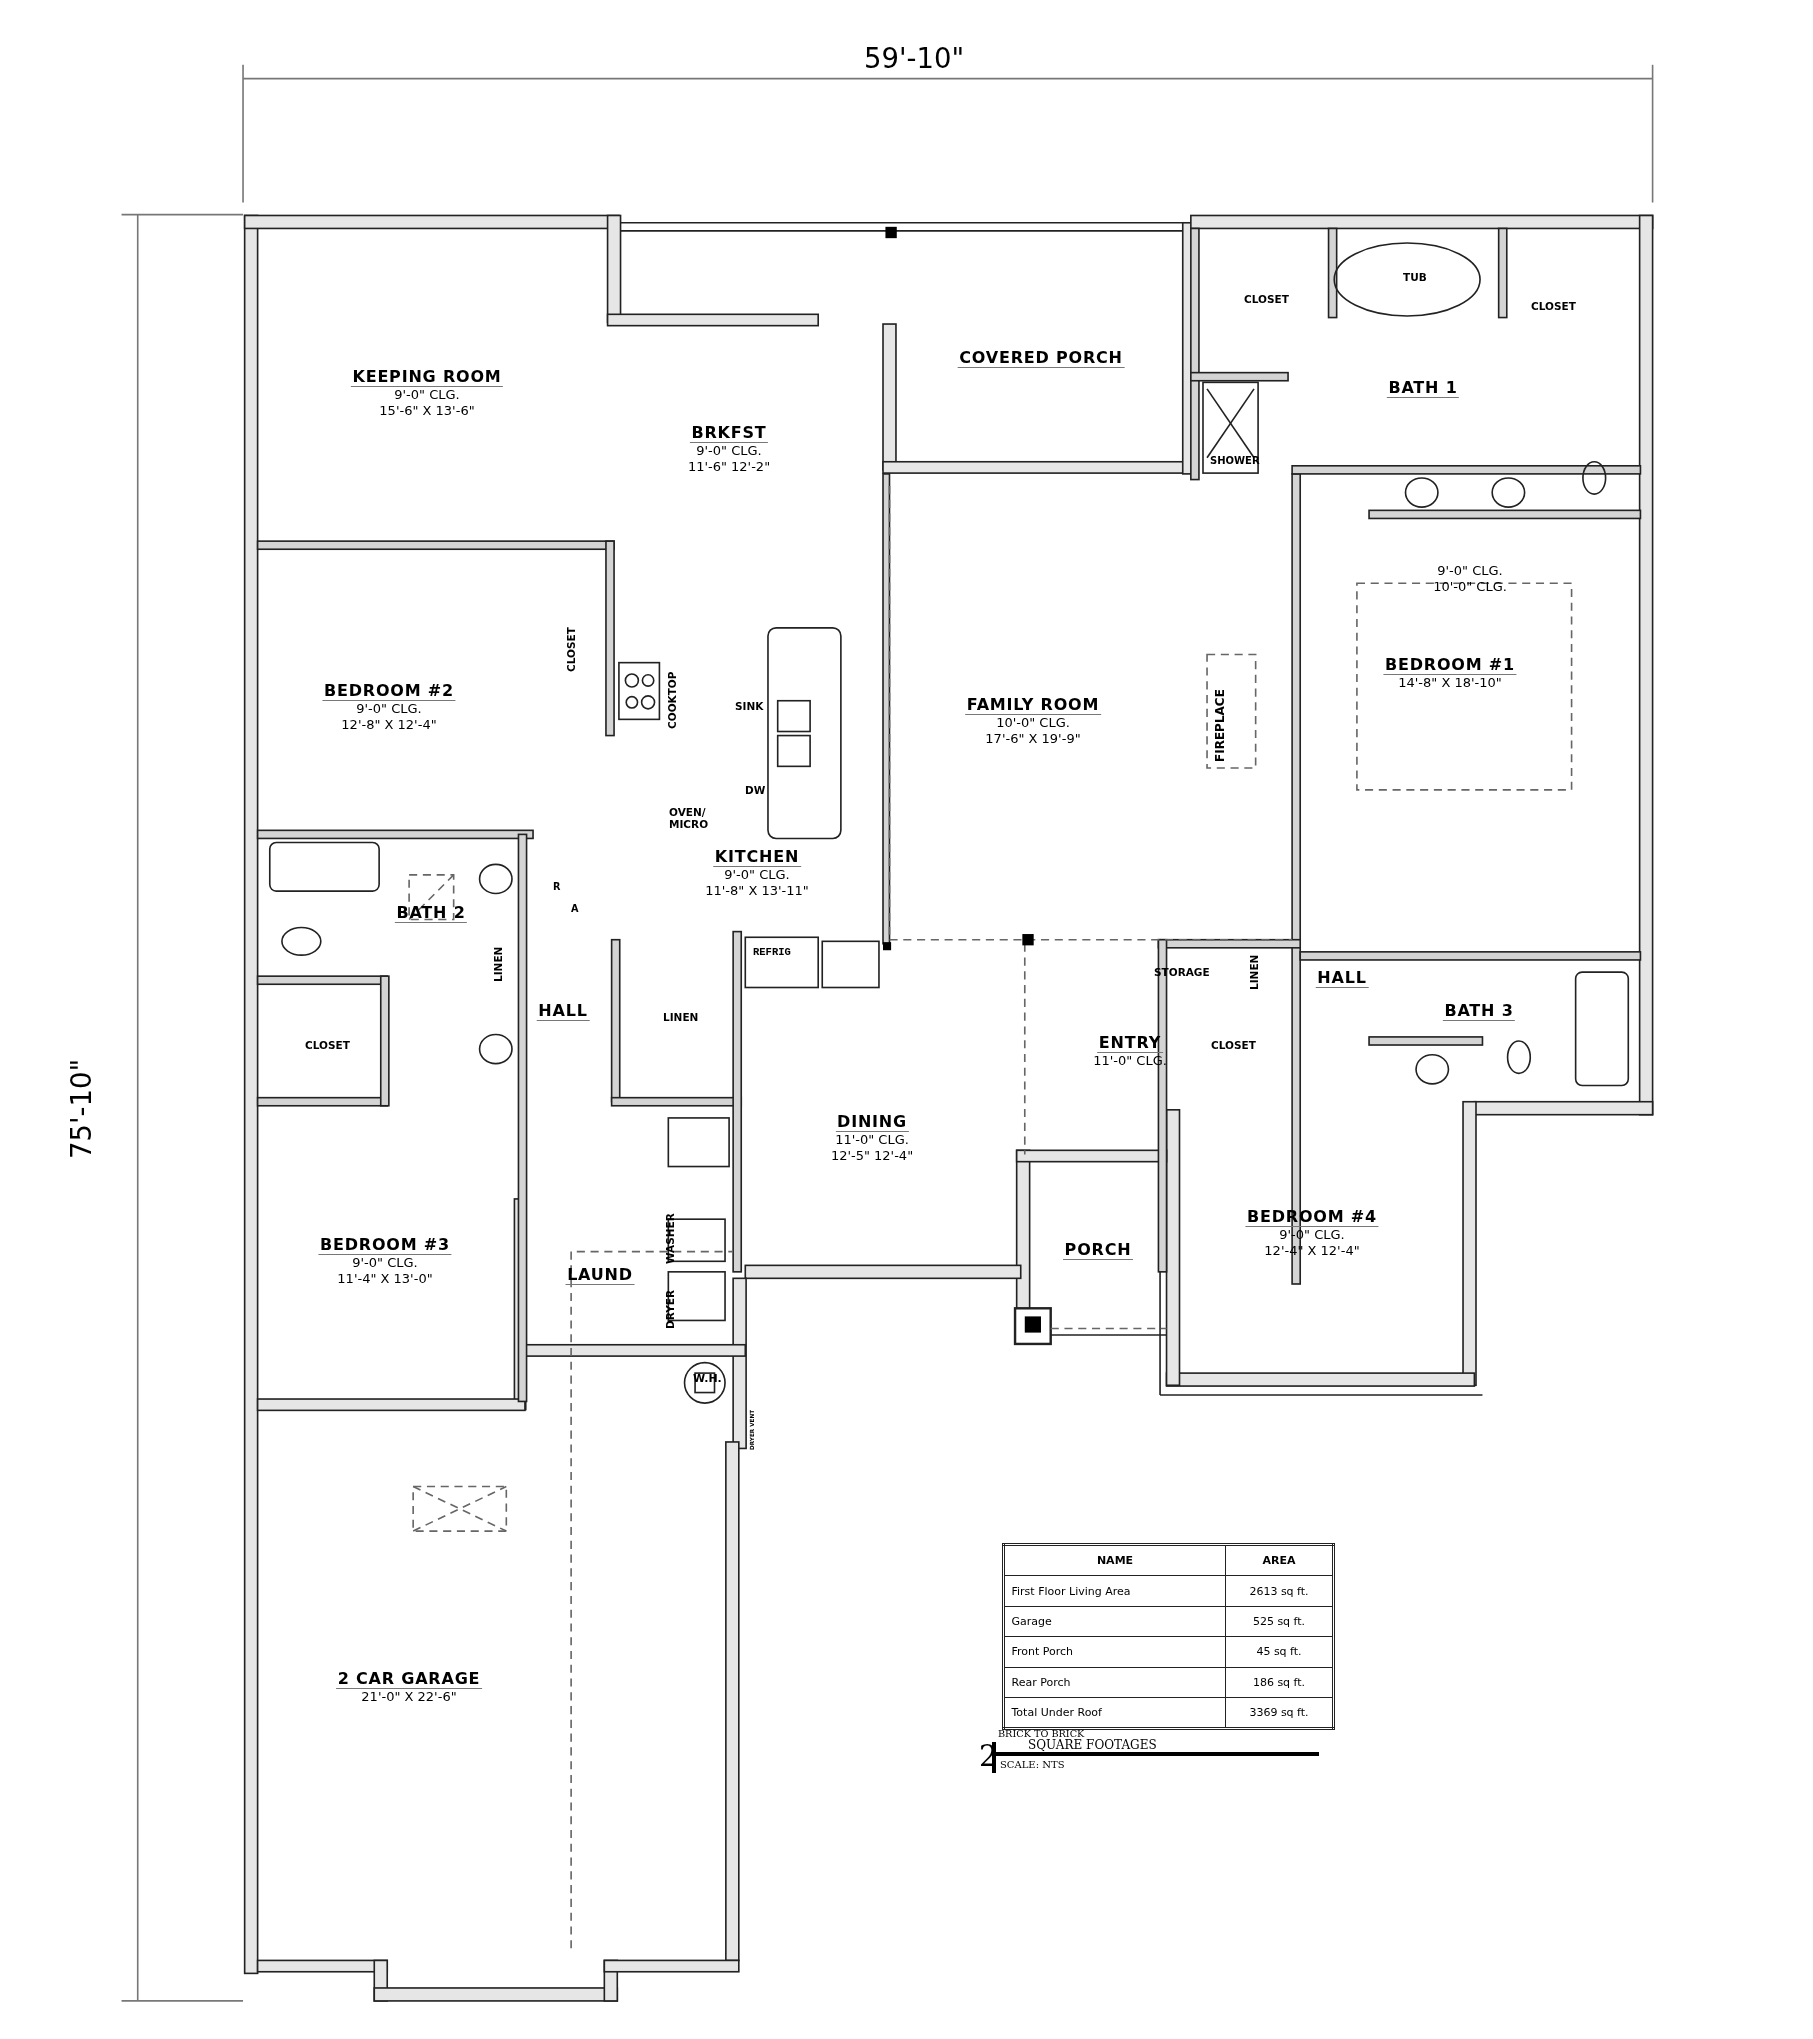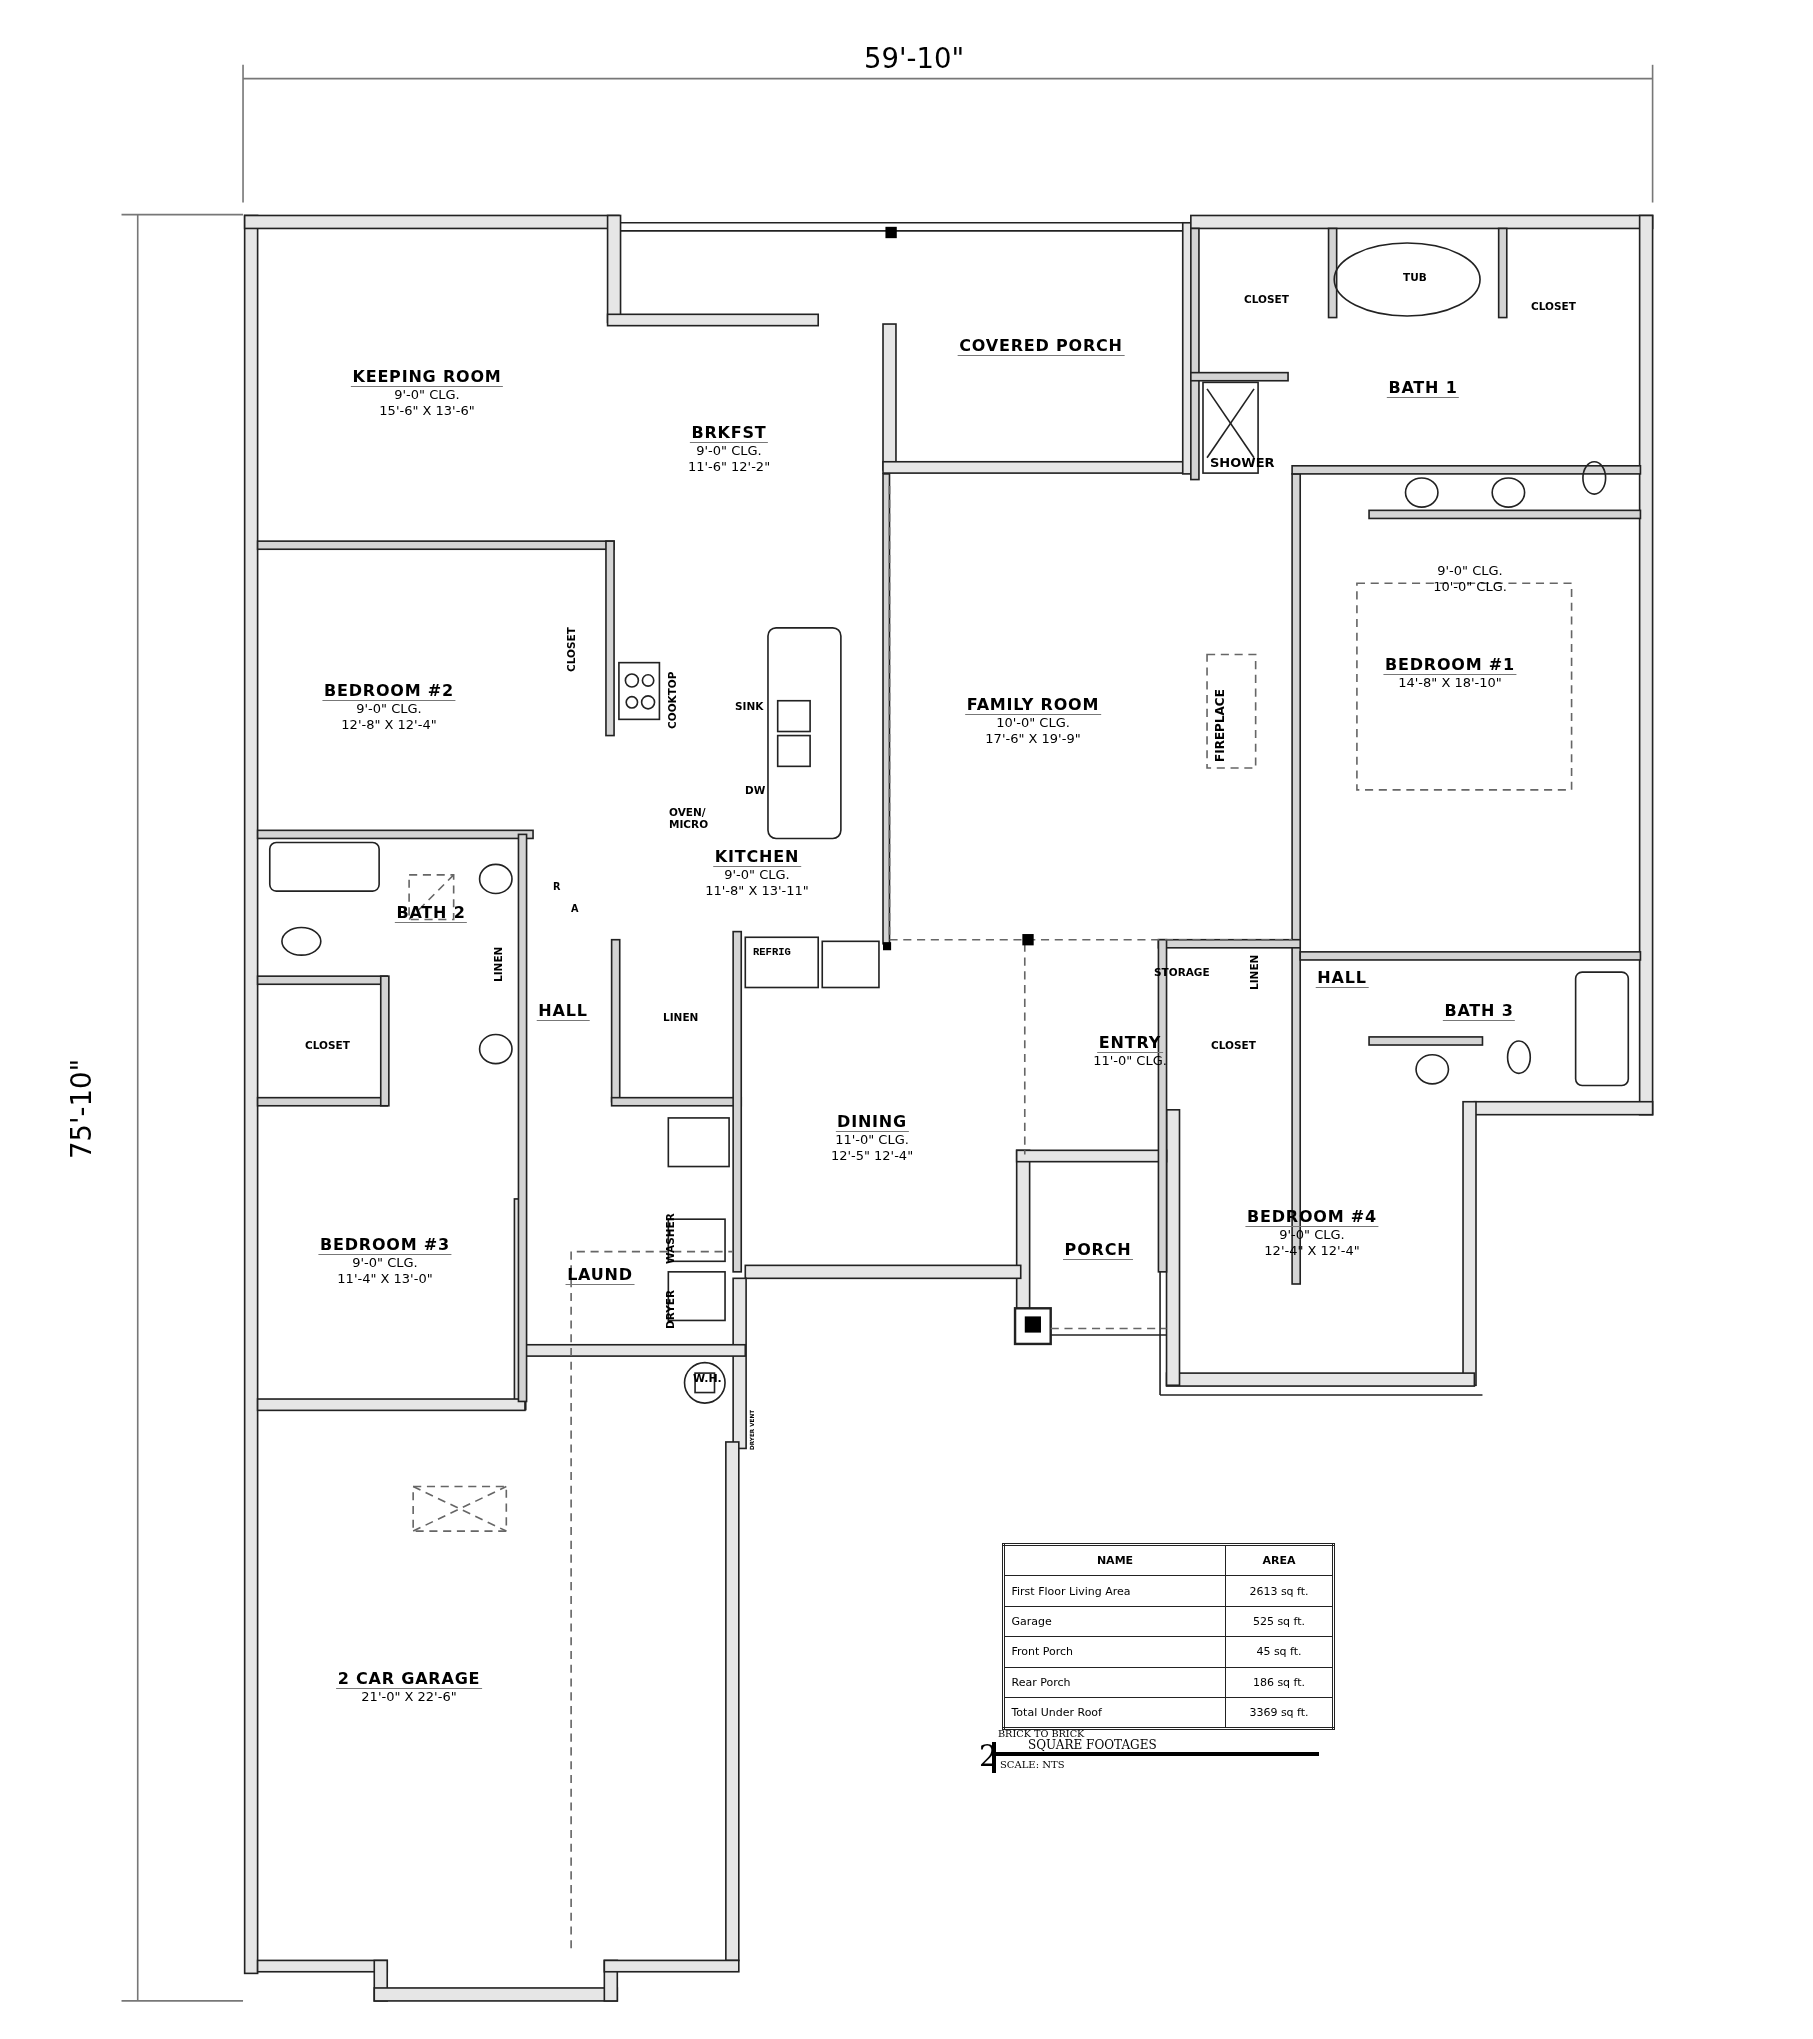--- a/index.html
+++ b/index.html
@@ -170,21 +170,21 @@
 <div class="lbl" style="left:427px;top:367px;">
   <div class="n">KEEPING ROOM</div>
   <div class="s">9'-0" CLG.</div>
   <div class="s">15'-6" X 13'-6"</div>
 </div>
 <div class="lbl" style="left:729px;top:423px;">
   <div class="n">BRKFST</div>
   <div class="s">9'-0" CLG.</div>
   <div class="s">11'-6" 12'-2"</div>
 </div>
-<div class="lbl" style="left:1041px;top:336px;">
+<div class="lbl" style="left:1041px;top:348px;">
   <div class="n">COVERED PORCH</div>
 </div>
 <div class="lbl" style="left:1423px;top:378px;">
   <div class="n">BATH 1</div>
 </div>
 <div class="lbl" style="left:1470px;top:563px;">
   <div class="s">9'-0" CLG.</div>
   <div class="s">10'-0" CLG.</div>
 </div>
 <div class="lbl" style="left:1450px;top:655px;">
@@ -245,21 +245,21 @@
   <div class="s">12'-4" X 12'-4"</div>
 </div>
 <div class="lbl" style="left:409px;top:1669px;">
   <div class="n">2 CAR GARAGE</div>
   <div class="s">21'-0" X 22'-6"</div>
 </div>
 
 <div class="small" style="left:1244px;top:293px;">CLOSET</div>
 <div class="small" style="left:1531px;top:300px;">CLOSET</div>
 <div class="small" style="left:1403px;top:271px;">TUB</div>
-<div class="small" style="left:1210px;top:455px;font-size:13px;">SHOWER</div>
+<div class="small" style="left:1210px;top:455px;font-size:10px;">SHOWER</div>
 <div class="small vert" style="left:1213px;top:762px;font-size:12px;">FIREPLACE</div>
 <div class="small vert" style="left:565px;top:672px;">CLOSET</div>
 <div class="small vert" style="left:666px;top:729px;">COOKTOP</div>
 <div class="small" style="left:735px;top:700px;">SINK</div>
 <div class="small" style="left:745px;top:784px;">DW</div>
 <div class="small" style="left:669px;top:806px;">
   <div>OVEN/</div>
     <div>MICRO</div>
 </div>
 <div class="small" style="left:753px;top:946px;font-family:Liberation Mono, monospace;">REFRIG</div>

